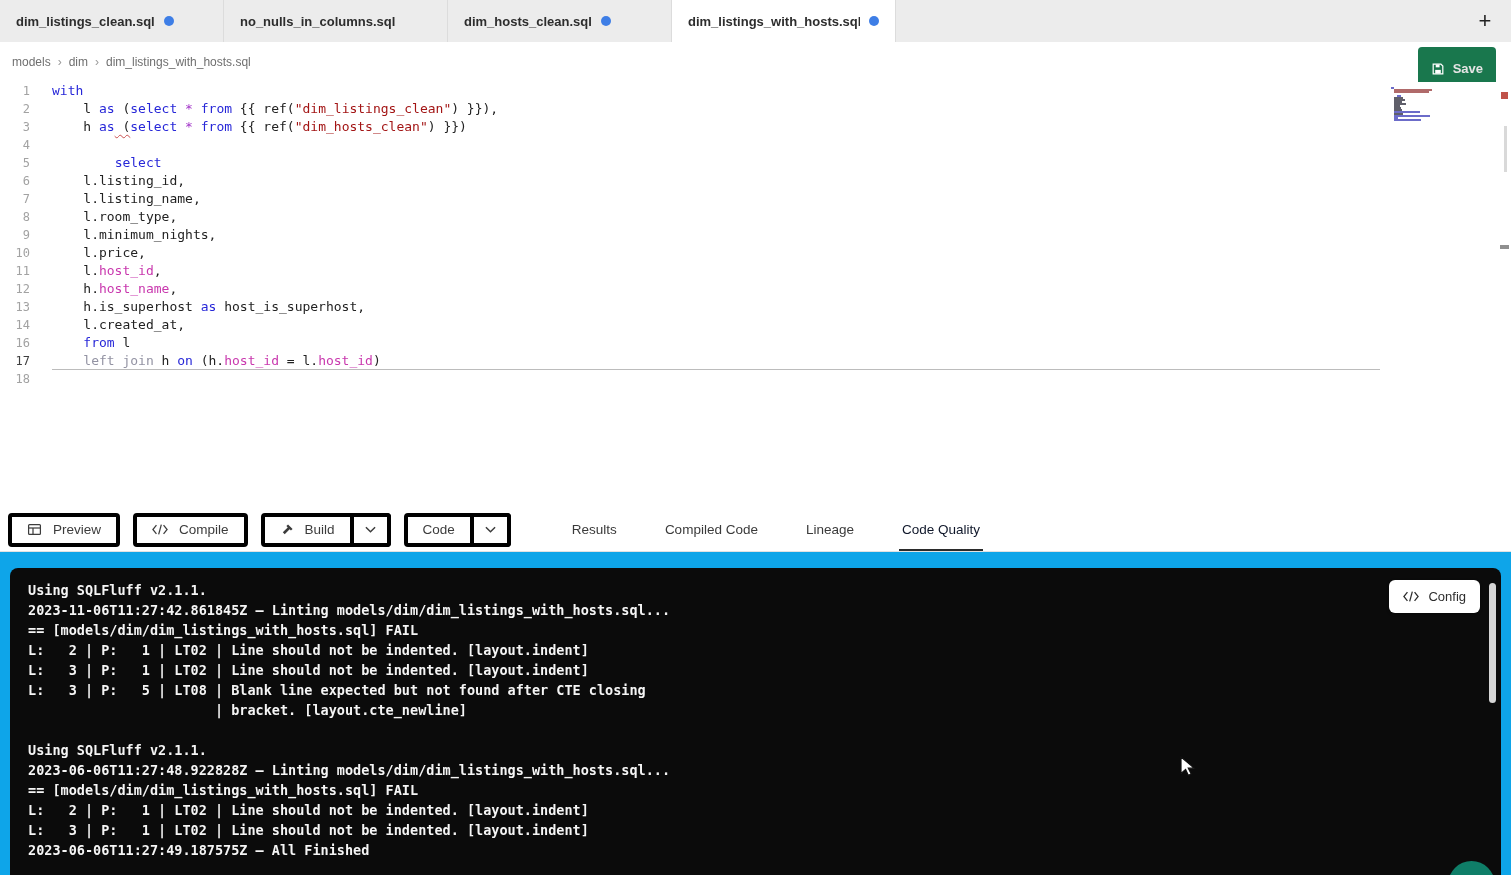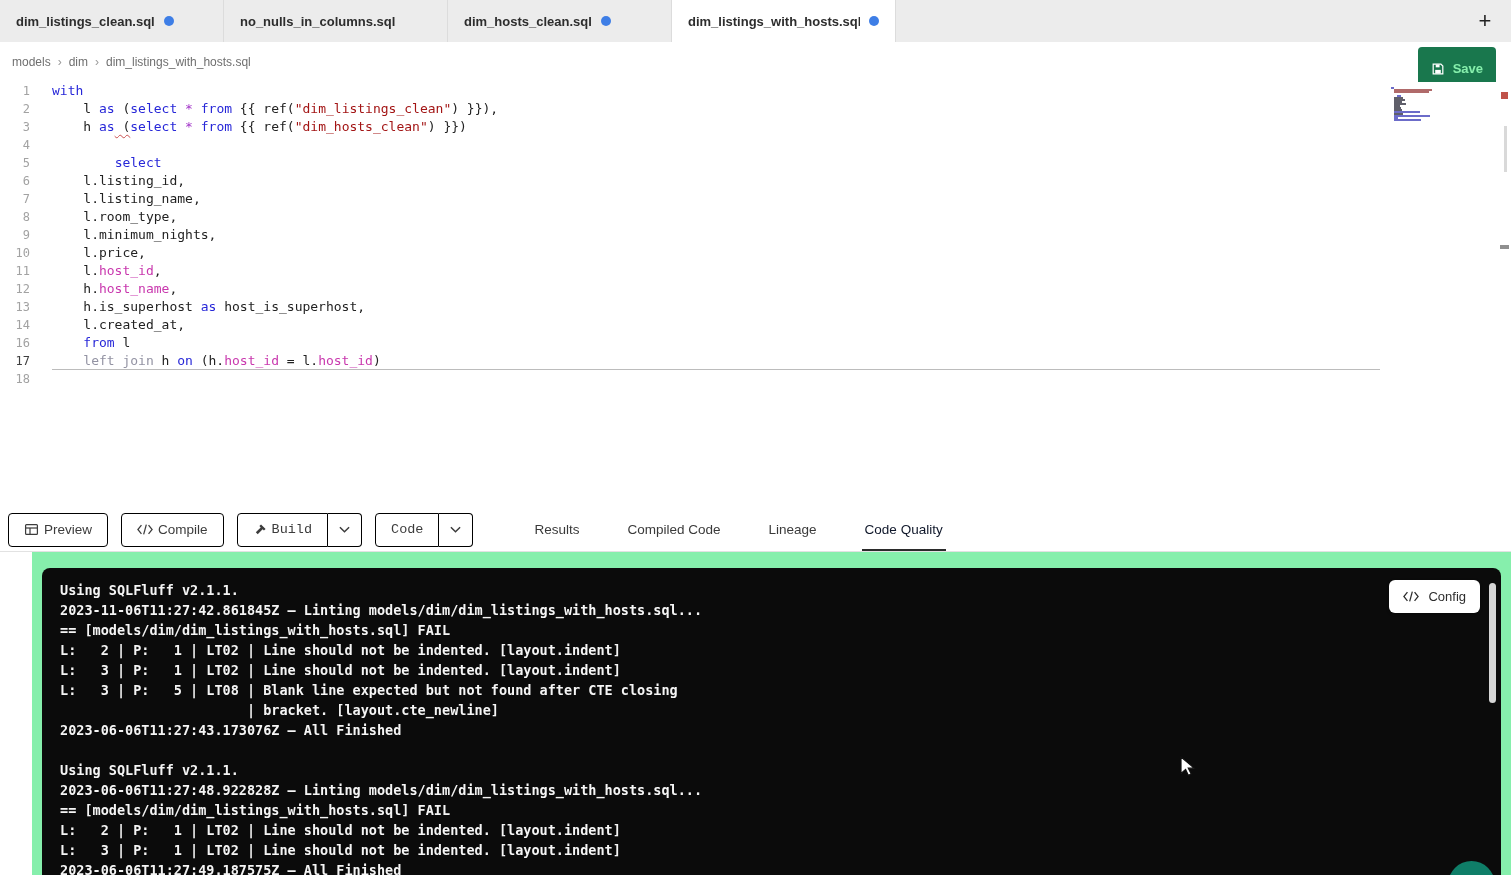--- a/index.html
+++ b/index.html
@@ -18,21 +18,21 @@
   .newtab { position:absolute; right:6px; top:0; height:42px; width:40px; background:none; border:none;
             font-size:22px; color:#222; cursor:pointer; font-family:inherit; }
 
   
   .crumbbar { position:absolute; top:42px; left:0; right:0; height:40px; background:#fff;
               display:flex; align-items:center; padding:0 12px; }
   .crumbs { display:flex; align-items:center; gap:7px; font-size:12px; color:#6f6f6f; }
   .crumb { cursor:pointer; }
   .crumb-sep { color:#9b9b9b; font-size:12px; }
   .savebtn { position:absolute; right:15px; top:5px; height:43px; padding:0 13px;
-             background:var(--save_green); color:#86efac; border:none; border-radius:4px;
+             background:var(--save_green); color:#e5e5e5; border:none; border-radius:4px;
              font-size:13px; font-weight:700; display:flex; align-items:center; gap:8px;
              cursor:pointer; font-family:inherit; }
   .savebtn .icon { display:flex; }
 
   
   .editor { position:absolute; top:82px; left:0; right:0; height:426px; background:#fff;
             font-family:"DejaVu Sans Mono",monospace; font-size:13px; }
   .code-line { position:relative; display:flex; height:18px; line-height:18px; }
   .gutter { width:30px; flex:none; text-align:right; font-size:12px; color:#a2a2a2; }
   .gutter.cur { color:#3f3f3f; }
@@ -53,35 +53,35 @@
 
   .mk-error { position:absolute; right:3px; top:10px; width:7px; height:7px; background:#c0524a; }
   .mk-thumb { position:absolute; right:4px; top:44px; width:3px; height:46px; background:#d9d9d9; }
   .mk-dash  { position:absolute; right:2px; top:163px; width:9px; height:4px; background:#8f8f8f; }
 
   
   .toolbar { position:absolute; top:508px; left:0; right:0; height:44px; display:flex; align-items:center;
              padding:0 8px; border-bottom:1px solid #e2e2e2; background:#fff; }
   .tbtns { display:flex; align-items:center; gap:13px; }
   .btn-group { display:flex; }
-  .tbtn { height:34px; display:flex; align-items:center; gap:5px; padding:0 15px; background:#fff;
-          border:1px solid #000000; border-radius:4px; font-size:13.5px; color:#3c3c3c;
+  .tbtn { height:34px; display:flex; align-items:center; gap:11px; padding:0 15px; background:#fff;
+          border:4px solid #000000; border-radius:4px; font-size:13.5px; color:#3c3c3c;
           font-family:inherit; cursor:pointer; }
   .tbtn .icon { display:flex; color:#3c3c3c; }
-  .btn-group .tbtn.main { border-radius:4px 0 0 4px;font-family:Liberation Mono, monospace; }
+  .btn-group .tbtn.main { border-radius:4px 0 0 4px; }
   .btn-group .tbtn.chev { border-radius:0 4px 4px 0; border-left:none; padding:0 11px; color:#555; }
   .ptabs { display:flex; margin-left:44px; height:100%;gap:14px; }
   .ptab { height:100%; display:flex; align-items:center; padding:0 17px; font-size:13.5px;
           color:#3a3a3a; cursor:pointer; position:relative; }
   .ptab.active { color:#0f172a; }
   .ptab.active::after { content:""; position:absolute; left:14px; right:14px; bottom:0;
                         border-bottom:2.5px solid #2b2b2b; }
 
   
-  .panel { position:absolute; top:552px; left:0; right:0; bottom:0; background:#86efac;margin-left:32px; }
+  .panel { position:absolute; top:552px; left:0; right:0; bottom:0; background:#0ea5e9; }
   .terminal { position:absolute; left:10px; right:10px; top:16px; height:340px; background:var(--terminal_bg);
               border-radius:8px; padding:12px 0 0 18px; overflow:hidden;
               font-family:"DejaVu Sans Mono",monospace; }
   .term-line { white-space:pre; font-size:13.5px; font-weight:700; line-height:20px; color:#f5f5f5; }
   .configbtn { position:absolute; top:12px; right:21px; height:33px; padding:0 14px; background:#fff;
                border:none; border-radius:6px; display:flex; align-items:center; gap:9px; font-size:13px;
                color:#2d2d2d; font-family:"Liberation Sans",sans-serif; cursor:pointer;
                box-shadow:0 1px 3px rgba(0,0,0,.35); }
   .configbtn .icon { display:flex; color:#2d2d2d; }
   .term-scroll { position:absolute; top:15px; right:5px; width:7px; height:120px; border-radius:4px;
@@ -330,21 +330,20 @@
 <div class="panel">
   <div class="terminal">
     <div id="termlines">
         <div class="term-line">Using SQLFluff v2.1.1.</div>
         <div class="term-line">2023-11-06T11:27:42.861845Z — Linting models/dim/dim_listings_with_hosts.sql...</div>
         <div class="term-line">== [models/dim/dim_listings_with_hosts.sql] FAIL</div>
         <div class="term-line">L:   2 | P:   1 | LT02 | Line should not be indented. [layout.indent]</div>
         <div class="term-line">L:   3 | P:   1 | LT02 | Line should not be indented. [layout.indent]</div>
         <div class="term-line">L:   3 | P:   5 | LT08 | Blank line expected but not found after CTE closing</div>
         <div class="term-line">                       | bracket. [layout.cte_newline]</div>
-        <div class="term-line">2023-06-06T11:27:43.173076Z — All Finished</div>
         <div class="term-line"> </div>
         <div class="term-line">Using SQLFluff v2.1.1.</div>
         <div class="term-line">2023-06-06T11:27:48.922828Z — Linting models/dim/dim_listings_with_hosts.sql...</div>
         <div class="term-line">== [models/dim/dim_listings_with_hosts.sql] FAIL</div>
         <div class="term-line">L:   2 | P:   1 | LT02 | Line should not be indented. [layout.indent]</div>
         <div class="term-line">L:   3 | P:   1 | LT02 | Line should not be indented. [layout.indent]</div>
         <div class="term-line">2023-06-06T11:27:49.187575Z — All Finished</div>
       </div>
     <button class="configbtn">
       <span class="icon" id="config-icon">

